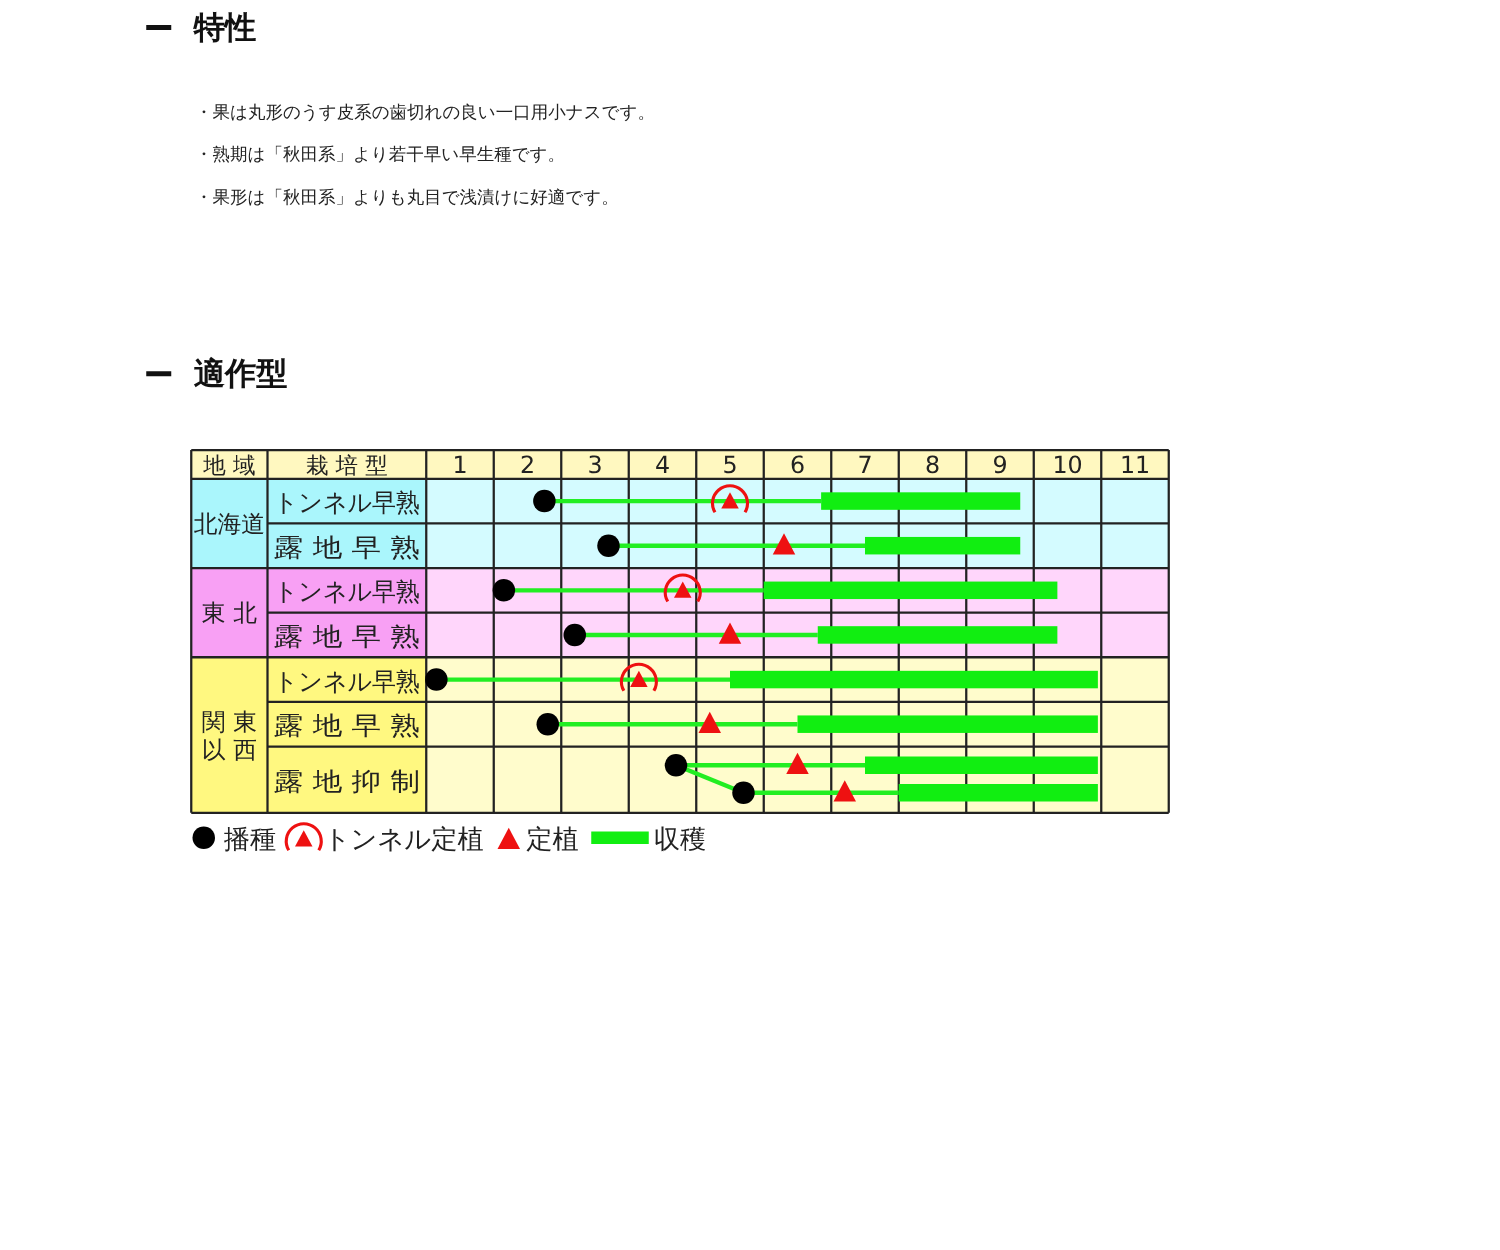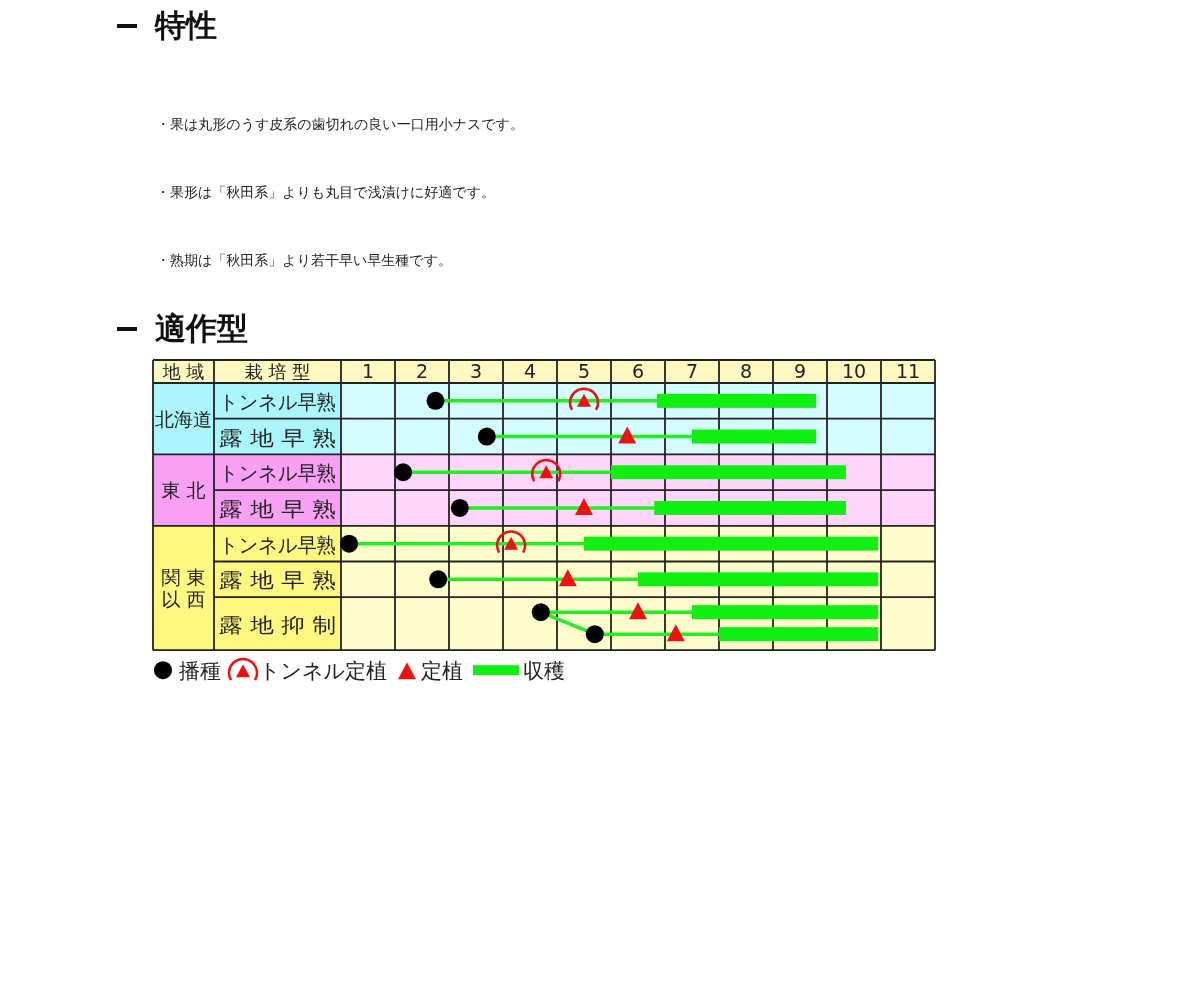--- a/index.html
+++ b/index.html
@@ -1,40 +1,40 @@
 <!DOCTYPE html>
 <html><head>
 <meta charset="utf-8">
 <style>
   html, body { margin:0; padding:0; background:#ffffff; }
   body { width:1200px; height:1000px; position:relative; overflow:hidden;
          font-family:"DejaVu Sans", sans-serif; color:#111; }
   .section-title { position:absolute; left:117px; font-family:"DejaVu Serif", serif;
-                   font-weight:bold; font-size:31px; color:#111; display:flex; align-items:center; }
+                   font-weight:bold; font-size:25px; color:#111; display:flex; align-items:center; }
   .section-title .dash { display:inline-block; width:20px; height:4px; background:#111; margin-right:18px; }
   .features { position:absolute; left:156px; top:79px; margin:0; padding:0; list-style:none; }
-  .features li { font-size:14px; height:34px; line-height:22px; color:#222; white-space:nowrap;margin-top:34px; }
+  .features li { font-size:14px; height:34px; line-height:22px; color:#222; white-space:nowrap; }
   #chart { position:absolute; left:0; top:0; }
   svg text { font-family:"DejaVu Sans", sans-serif; }
 </style>
 </head>
 <body>
 
 <div class="section-title" style="top:5px;">
   <span class="dash"></span>
   <span>特性</span>
 </div>
 
 <ul class="features">
   <li>・果は丸形のうす皮系の歯切れの良い一口用小ナスです。</li>
+  <li>・熟期は「秋田系」より若干早い早生種です。</li>
   <li>・果形は「秋田系」よりも丸目で浅漬けに好適です。</li>
-  <li>・熟期は「秋田系」より若干早い早生種です。</li>
 </ul>
 
-<div class="section-title" style="top:308px;align-items:center;">
+<div class="section-title" style="top:282px;align-items:center;">
   <span class="dash"></span>
   <span>適作型</span>
 </div>
 
 <svg id="chart" width="1200" height="700" xmlns="http://www.w3.org/2000/svg">
     <rect x="153" y="360" width="782" height="23" fill="#fff8c0"></rect>
     <text x="183.5" y="378" font-size="18" text-anchor="middle" fill="#222">地 域</text>
     <text x="277.5" y="378" font-size="18" text-anchor="middle" fill="#222">栽 培 型</text>
     <text x="368" y="378" font-size="19" text-anchor="middle" fill="#222">1</text>
     <text x="422" y="378" font-size="19" text-anchor="middle" fill="#222">2</text>

